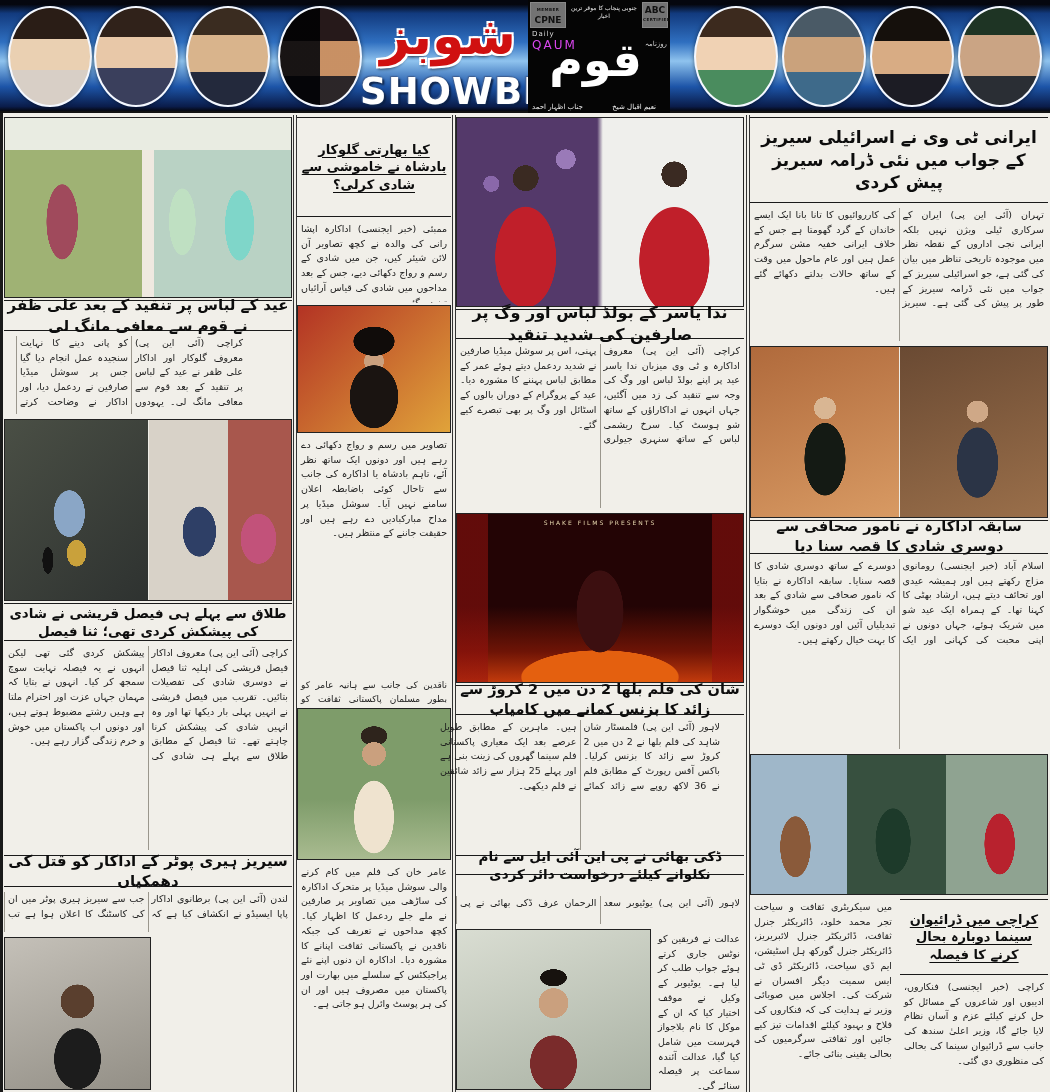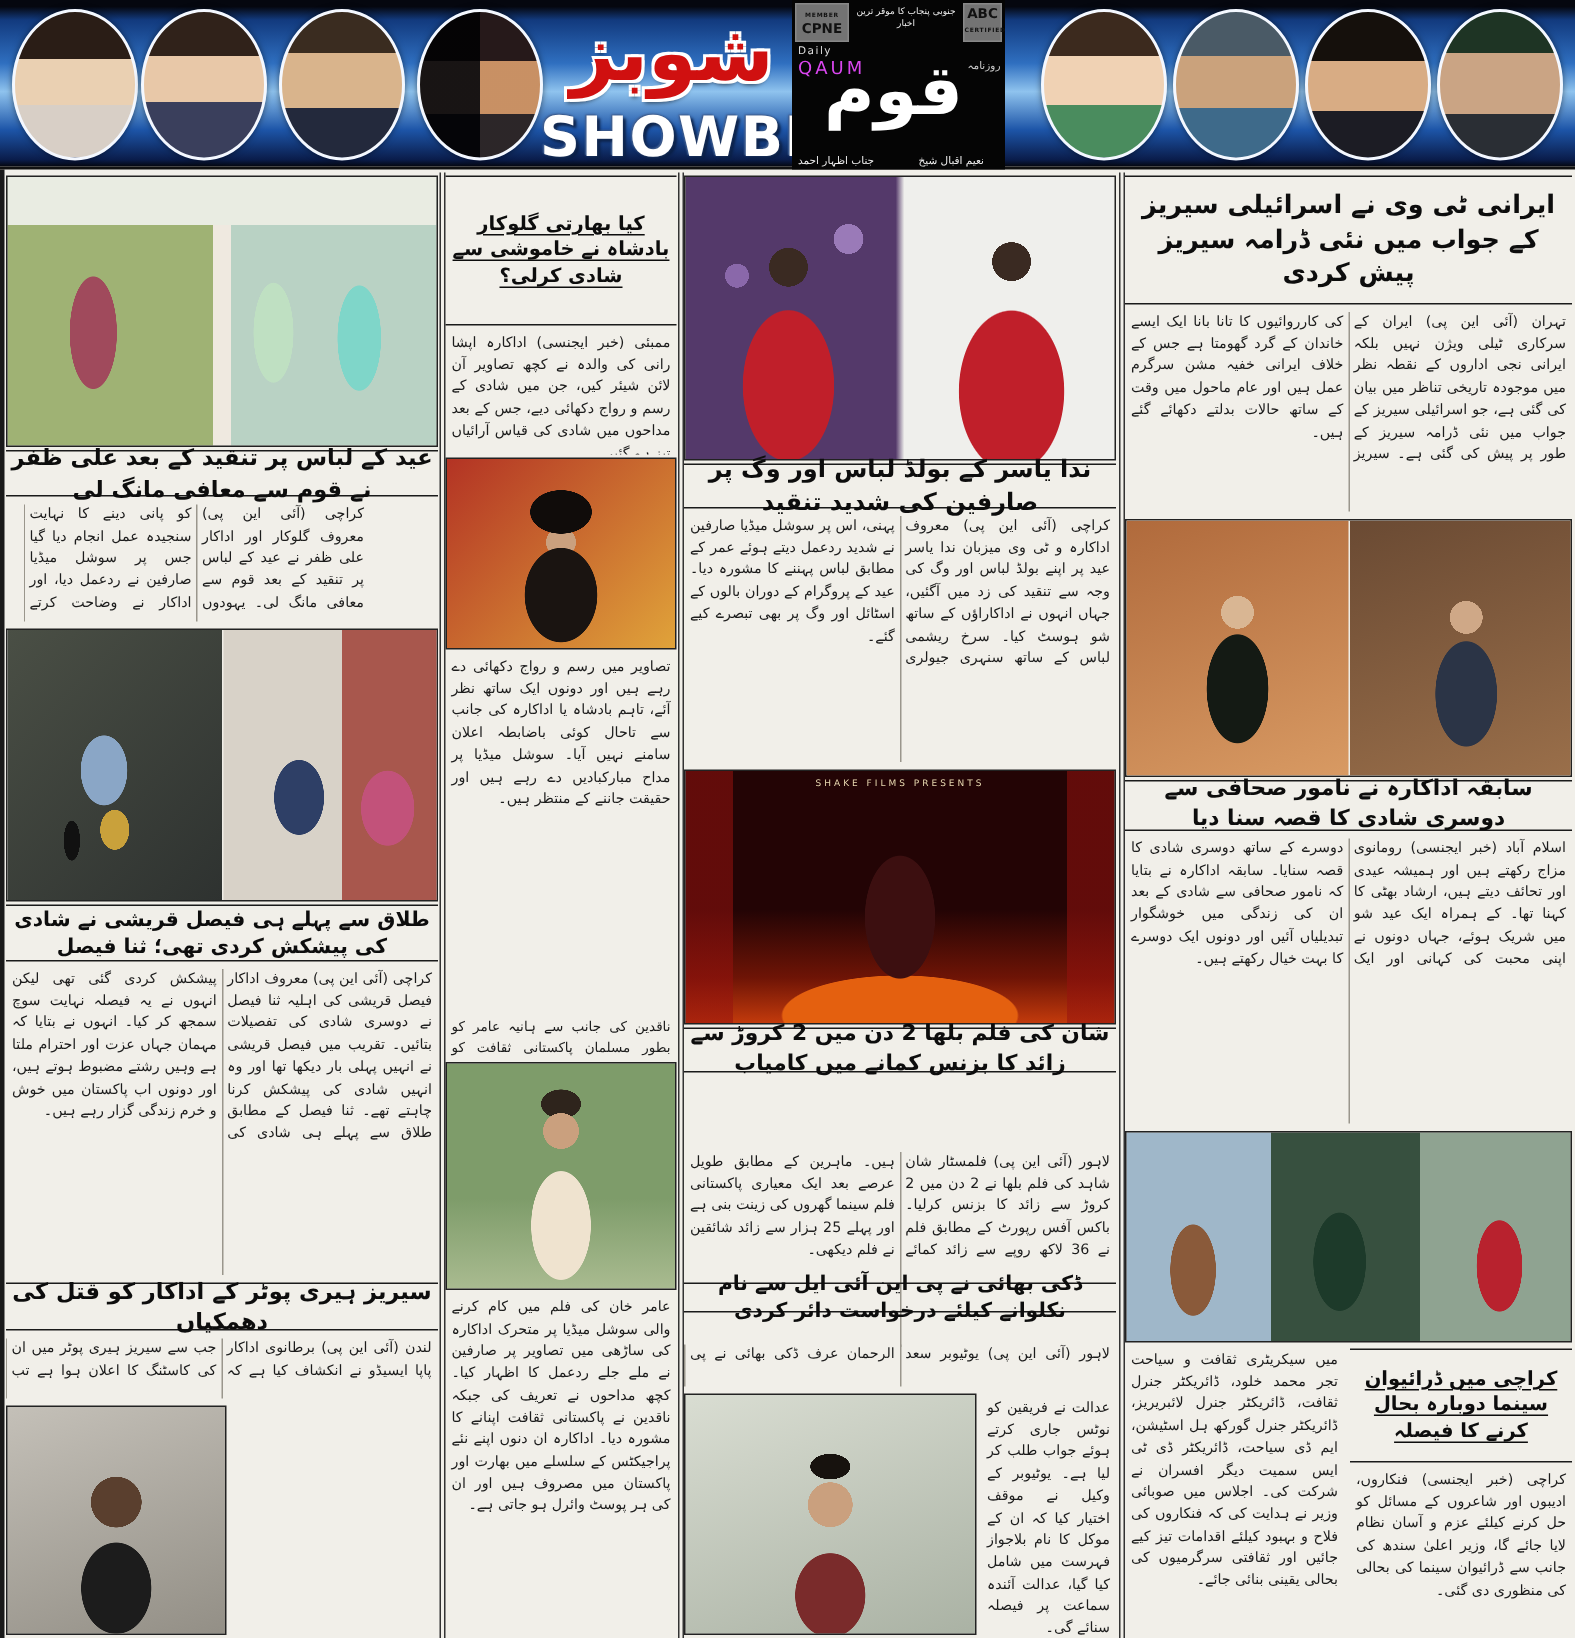--- a/index.html
+++ b/index.html
@@ -225,21 +225,21 @@
   <div class="bt c2" style="left:456px; top:341px; width:288px; height:170px;">کراچی (آئی این پی) معروف اداکارہ و ٹی وی میزبان ندا یاسر عید پر اپنے بولڈ لباس اور وگ کی وجہ سے تنقید کی زد میں آگئیں، جہاں انہوں نے اداکاراؤں کے ساتھ شو ہوسٹ کیا۔ سرخ ریشمی لباس کے ساتھ سنہری جیولری پہنی، اس پر سوشل میڈیا صارفین نے شدید ردعمل دیتے ہوئے عمر کے مطابق لباس پہننے کا مشورہ دیا۔ عید کے پروگرام کے دوران بالوں کے اسٹائل اور وگ پر بھی تبصرے کیے گئے۔</div>
 
   <div class="ph art-poster" style="left:456px; top:513px; width:288px; height:170px;">
     <div class="poster-text">SHAKE FILMS PRESENTS</div>
   </div>
 
   <div class="hl" style="left:456px; top:685px; width:288px; height:30px; font-size:14.5px;">
       <span>شان کی فلم بلھا 2 دن میں 2 کروڑ سے زائد کا بزنس کمانے میں کامیاب</span>
     </div>
 
-  <div class="bt c2" style="left:456px; top:717px; width:288px; height:136px;margin-top:48px;">لاہور (آئی این پی) فلمسٹار شان شاہد کی فلم بلھا نے 2 دن میں 2 کروڑ سے زائد کا بزنس کرلیا۔ باکس آفس رپورٹ کے مطابق فلم نے 36 لاکھ روپے سے زائد کمائے ہیں۔ ماہرین کے مطابق طویل عرصے بعد ایک معیاری پاکستانی فلم سینما گھروں کی زینت بنی ہے اور پہلے 25 ہزار سے زائد شائقین نے فلم دیکھی۔</div>
+  <div class="bt c2" style="left:436px; top:717px; width:288px; height:136px;">لاہور (آئی این پی) فلمسٹار شان شاہد کی فلم بلھا نے 2 دن میں 2 کروڑ سے زائد کا بزنس کرلیا۔ باکس آفس رپورٹ کے مطابق فلم نے 36 لاکھ روپے سے زائد کمائے ہیں۔ ماہرین کے مطابق طویل عرصے بعد ایک معیاری پاکستانی فلم سینما گھروں کی زینت بنی ہے اور پہلے 25 ہزار سے زائد شائقین نے فلم دیکھی۔</div>
 
   <div class="hl" style="left:456px; top:855px; width:288px; height:20px; font-size:13.5px;">
       <span>ڈکی بھائی نے پی این آئی ایل سے نام نکلوانے کیلئے درخواست دائر کردی</span>
     </div>
 
   <div class="bt c2" style="left:456px; top:893px; width:288px; height:34px;">لاہور (آئی این پی) یوٹیوبر سعد الرحمان عرف ڈکی بھائی نے پی این آئی ایل سے نام نکلوانے کیلئے درخواست دائر کردی۔ سماعت 26 مارچ تک ملتوی کردی۔</div>
 
   <div class="ph art-ducky" style="left:456px; top:929px; width:195px; height:161px;"></div>
 
   <div class="bt" style="left:654px; top:929px; width:90px; height:161px;">عدالت نے فریقین کو نوٹس جاری کرتے ہوئے جواب طلب کر لیا ہے۔ یوٹیوبر کے وکیل نے موقف اختیار کیا کہ ان کے موکل کا نام بلاجواز فہرست میں شامل کیا گیا، عدالت آئندہ سماعت پر فیصلہ سنائے گی۔</div>

